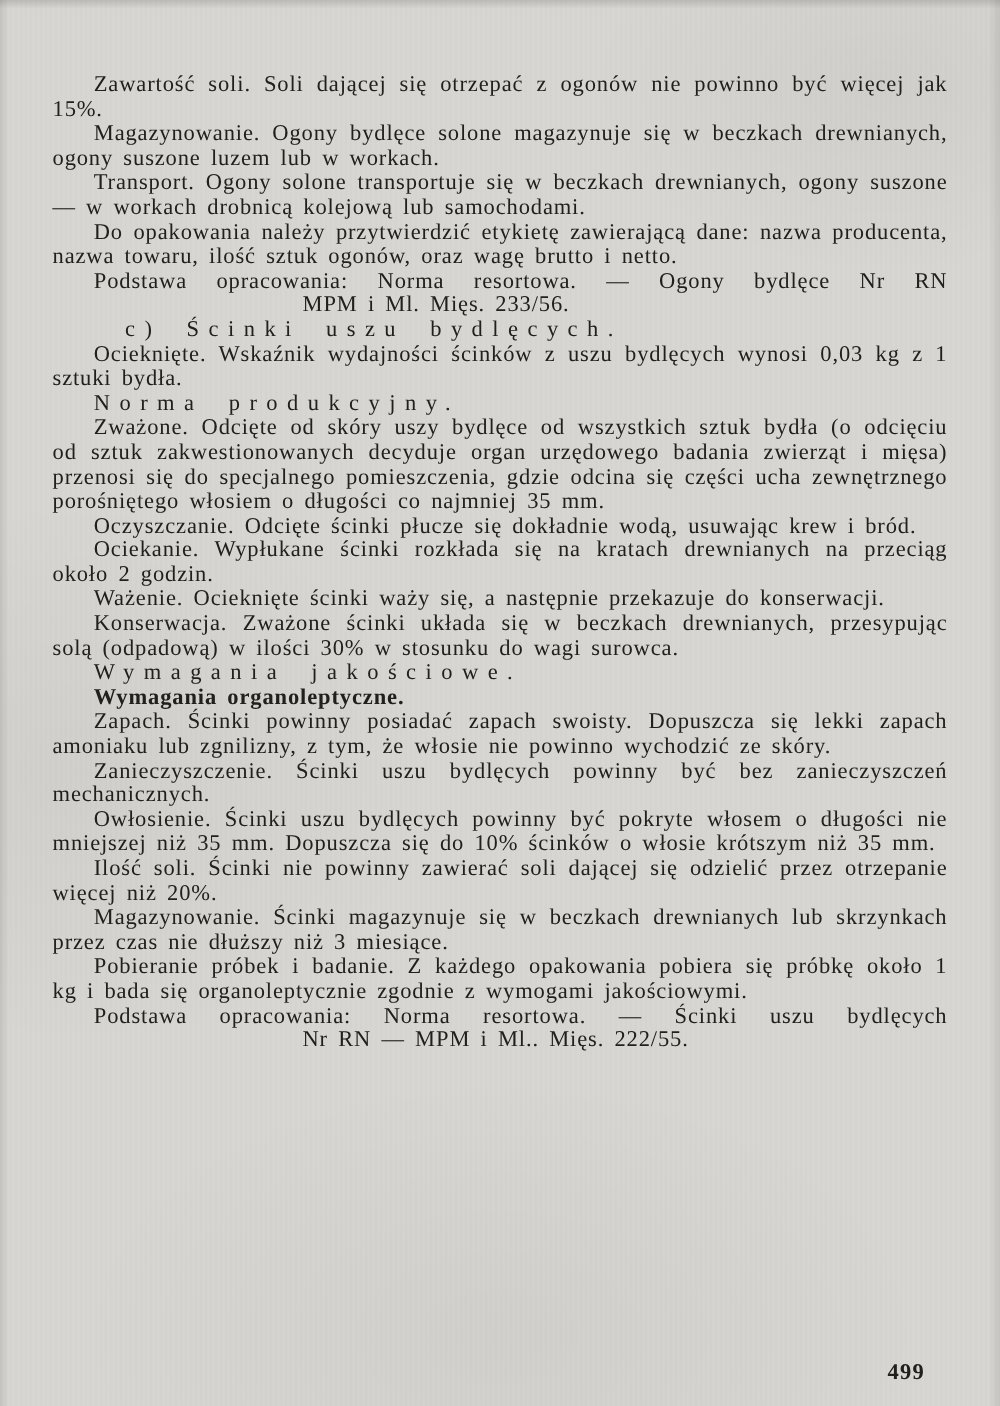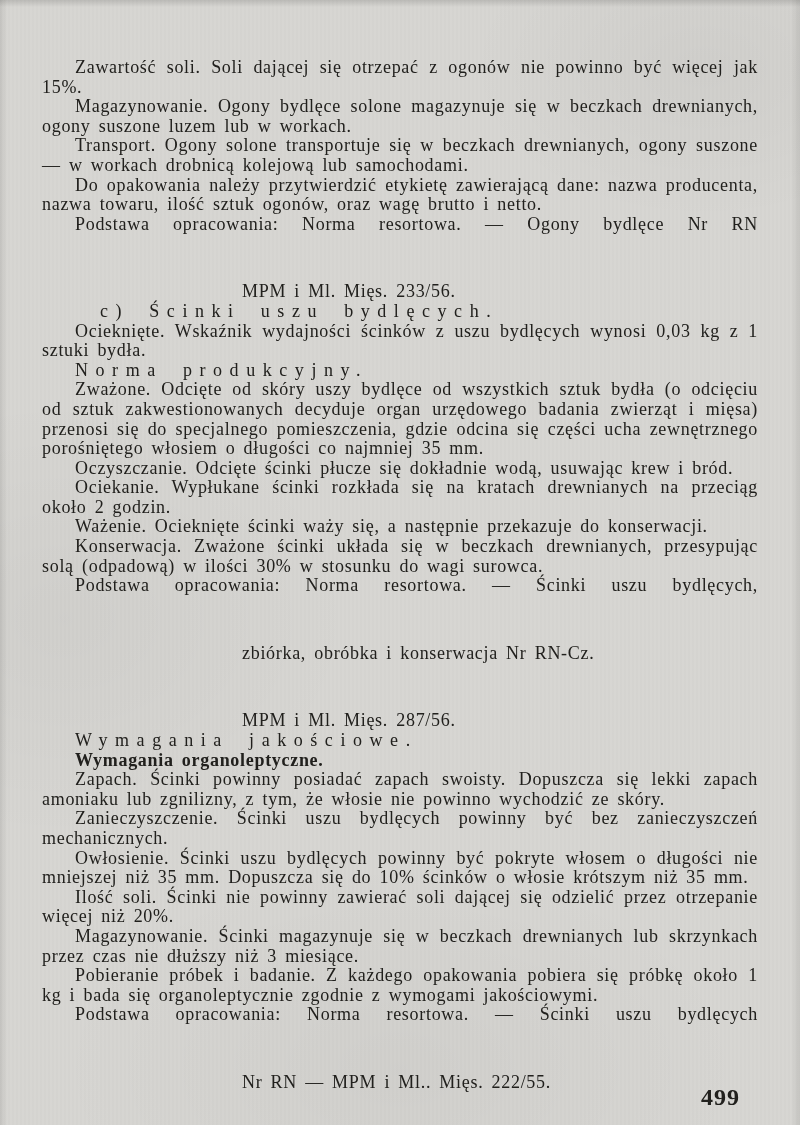--- a/index.html
+++ b/index.html
@@ -46,27 +46,27 @@
     text-indent: 33px;
     white-space: nowrap;
   }
   .spaced.indent-lg { text-indent: 58px; }
   .boldhead { font-weight: bold; text-indent: 33px; }
   .podstawa .first {
     text-indent: 33px;
     text-align: justify;
     text-align-last: justify;
   }
-  .podstawa .cont { padding-left: 200px; margin-top: 48px; }
+  .podstawa .cont { padding-left: 200px; }
   .page-number {
     position: absolute;
     top: 1088px;
     right: 60px;
     font-weight: bold;
-    font-size: 24px;
+    font-size: 18px;
     letter-spacing: 1px;
     text-align: right;
   }
 </style>
 </head>
 <body>
 
 <main class="content">
     <p class="para gap"><span class="lead">Zawartość soli.</span> Soli dającej się otrzepać z ogonów nie powinno być więcej jak 15%.</p>
     <p class="para gap"><span class="lead">Magazynowanie.</span> Ogony bydlęce solone magazynuje się w beczkach drewnianych, ogony suszone luzem lub w workach.</p>
@@ -77,25 +77,20 @@
       <div class="cont">MPM i Ml. Mięs. 233/56.</div>
     </div>
     <p class="spaced indent-lg gap">c) Ścinki uszu bydlęcych.</p>
     <p class="para"><span class="lead">Ocieknięte.</span> Wskaźnik wydajności ścinków z uszu bydlęcych wynosi 0,03 kg z 1 sztuki bydła.</p>
     <p class="spaced gap">Norma produkcyjny.</p>
     <p class="para"><span class="lead">Zważone.</span> Odcięte od skóry uszy bydlęce od wszystkich sztuk bydła (o odcięciu od sztuk zakwestionowanych decyduje organ urzędowego badania zwierząt i mięsa) przenosi się do specjalnego pomieszczenia, gdzie odcina się części ucha zewnętrznego porośniętego włosiem o długości co najmniej 35 mm.</p>
     <p class="para gap"><span class="lead">Oczyszczanie.</span> Odcięte ścinki płucze się dokładnie wodą, usuwając krew i bród.</p>
     <p class="para gap"><span class="lead">Ociekanie.</span> Wypłukane ścinki rozkłada się na kratach drewnianych na przeciąg około 2 godzin.</p>
     <p class="para gap"><span class="lead">Ważenie.</span> Ocieknięte ścinki waży się, a następnie przekazuje do konserwacji.</p>
     <p class="para gap"><span class="lead">Konserwacja.</span> Zważone ścinki układa się w beczkach drewnianych, przesypując solą (odpadową) w ilości 30% w stosunku do wagi surowca.</p>
-    <div class="podstawa block">
-      <div class="first"><span class="lead">Podstawa opracowania:</span> Norma resortowa. — Ścinki uszu bydlęcych,</div>
-      <div class="cont">zbiórka, obróbka i konserwacja Nr RN-Cz.</div>
-      <div class="cont">MPM i Ml. Mięs. 287/56.</div>
-    </div>
     <p class="spaced gap">Wymagania jakościowe.</p>
     <p class="boldhead">Wymagania organoleptyczne.</p>
     <p class="para"><span class="lead">Zapach.</span> Ścinki powinny posiadać zapach swoisty. Dopuszcza się lekki zapach amoniaku lub zgnilizny, z tym, że włosie nie powinno wychodzić ze skóry.</p>
     <p class="para gap"><span class="lead">Zanieczyszczenie.</span> Ścinki uszu bydlęcych powinny być bez zanieczyszczeń mechanicznych.</p>
     <p class="para gap"><span class="lead">Owłosienie.</span> Ścinki uszu bydlęcych powinny być pokryte włosem o długości nie mniejszej niż 35 mm. Dopuszcza się do 10% ścinków o włosie krótszym niż 35 mm.</p>
     <p class="para"><span class="lead">Ilość soli.</span> Ścinki nie powinny zawierać soli dającej się odzielić przez otrzepanie więcej niż 20%.</p>
     <p class="para gap"><span class="lead">Magazynowanie.</span> Ścinki magazynuje się w beczkach drewnianych lub skrzynkach przez czas nie dłuższy niż 3 miesiące.</p>
     <p class="para gap"><span class="lead">Pobieranie próbek i badanie.</span> Z każdego opakowania pobiera się próbkę około 1 kg i bada się organoleptycznie zgodnie z wymogami jakościowymi.</p>
     <div class="podstawa block">
       <div class="first"><span class="lead">Podstawa opracowania:</span> Norma resortowa. — Ścinki uszu bydlęcych</div>

